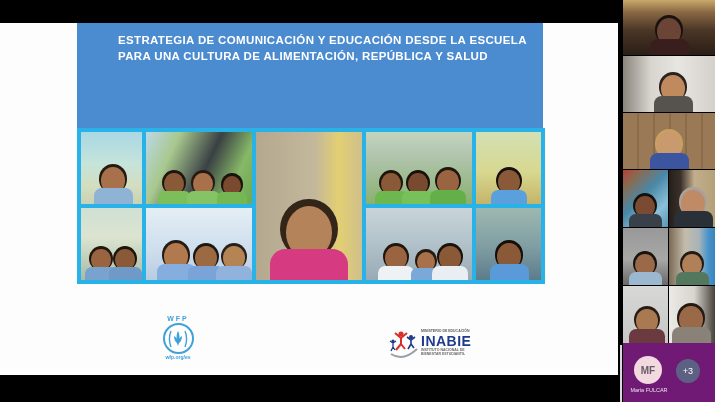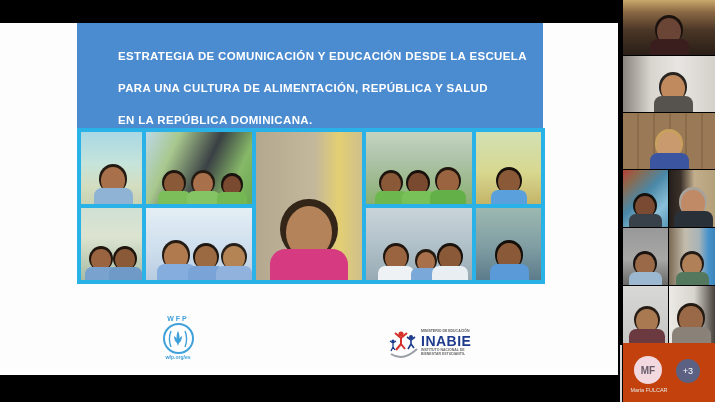--- a/index.html
+++ b/index.html
@@ -3,21 +3,21 @@
 <meta charset="utf-8">
 <style>
   html,body{margin:0;padding:0;background:#000;}
   *{box-sizing:border-box;}
   .stage{position:relative;width:715px;height:402px;background:#000;overflow:hidden;
          font-family:"Liberation Sans",sans-serif;}
   
   .slide{position:absolute;left:0;top:23px;width:618px;height:352px;background:#fdfdfd;}
   .hdr{position:absolute;left:77px;top:0;width:466px;height:105px;background:#4b8bd0;
        color:#fff;padding:9px 0 0 41px;}
-  .hdr .tl{font-size:11.5px;font-weight:bold;letter-spacing:.35px;line-height:16px;white-space:nowrap;margin-top:16px;}
+  .hdr .tl{font-size:11.5px;font-weight:bold;letter-spacing:.35px;line-height:16px;white-space:nowrap;}
   .collage{position:absolute;left:77px;top:105px;width:468px;height:156px;background:#29b2e8;}
   .photo{position:absolute;overflow:hidden;}
   .fig{position:absolute;bottom:0;}
   .fig i{position:absolute;display:block;border-radius:50%;}
   
   .logo-wfp{position:absolute;left:156px;top:292px;width:110px;height:56px;}
   .wfp-col{position:absolute;left:0;top:0;width:44px;text-align:center;}
   .wfp-word{font-size:7px;font-weight:bold;color:#3fa0da;letter-spacing:2px;}
   .wfp-circle{width:31px;height:31px;margin:1px auto 0;border:2px solid #3fa0da;border-radius:50%;
               display:flex;align-items:center;justify-content:center;background:#fff;}
@@ -39,40 +39,39 @@
   .inabie-icon{position:absolute;left:0;top:0;width:31px;height:35px;}
   .inabie-text{position:absolute;left:33px;top:1px;width:76px;height:36px;}
   .inabie-min{position:absolute;left:0;top:0;font-size:7px;line-height:7px;color:#5a5a5a;font-weight:bold;
               transform:scale(.5);transform-origin:0 0;white-space:nowrap;}
   .inabie-name{position:absolute;left:0;top:4px;font-size:14px;font-weight:bold;color:#1d3a8c;letter-spacing:.5px;}
   .inabie-sub{position:absolute;left:0;top:19px;font-size:7px;line-height:7px;color:#6a6a6a;font-weight:bold;
               transform:scale(.5);transform-origin:0 0;white-space:nowrap;}
   
   .strip{position:absolute;left:623px;top:0;width:92px;height:402px;background:#000;}
   .tile{position:absolute;overflow:hidden;}
-  .strip-footer{position:absolute;left:623px;top:343px;width:92px;height:59px;background:#c2410c;}
+  .strip-footer{position:absolute;left:623px;top:343px;width:92px;height:59px;background:#701a75;}
   .badge-mf{position:absolute;left:11px;top:13px;width:28px;height:28px;border-radius:50%;background:#f2d9df;
             color:#675a68;font-size:10px;font-weight:bold;display:flex;align-items:center;justify-content:center;}
   .badge-label{position:absolute;left:-4px;top:44px;width:60px;text-align:center;color:#e6e6e6;
                font-size:7px;transform:scale(.78);transform-origin:center top;white-space:nowrap;}
   .badge-plus{position:absolute;left:53px;top:16px;width:24px;height:24px;border-radius:50%;background:#5c6184;
               color:#fff;font-size:9px;display:flex;align-items:center;justify-content:center;}
   .scrollbar{position:absolute;left:620px;top:345px;width:2px;height:57px;background:#d8d8d8;}
 </style>
 </head>
 <body>
 
 <div class="stage">
 
   <div class="slide">
 
     <div class="hdr">
       <div class="tl">ESTRATEGIA DE COMUNICACIÓN Y EDUCACIÓN DESDE LA ESCUELA</div>
       <div class="tl">PARA UNA CULTURA DE ALIMENTACIÓN, REPÚBLICA Y SALUD</div>
-      <div class="tl">EN LA REPÚBLICA DOMINICANA.</div>
     </div>
 
     <div class="collage" id="collage">
         <div class="photo" style="left: 4px; top: 4px; width: 61px; height: 72px; background: linear-gradient(rgb(169, 216, 228) 0%, rgb(198, 228, 218) 45%, rgb(211, 221, 192) 75%, rgb(201, 210, 178) 100%);">
           <div class="fig" style="left: 12.5px; width: 39px; height: 40.3px;">
             <i style="background:#231a12;width:28.6px;height:29.9px;left:5.2px;top:0"></i>
             <i style="background:#a9714b;width:23.400000000000002px;height:26.65px;left:7.8px;top:3.25px"></i>
             <i style="background:#8fb3d4;width:39px;height:15.6px;left:0;bottom:0;border-radius:7.8px 7.8px 0 0"></i>
           </div>
         </div>

